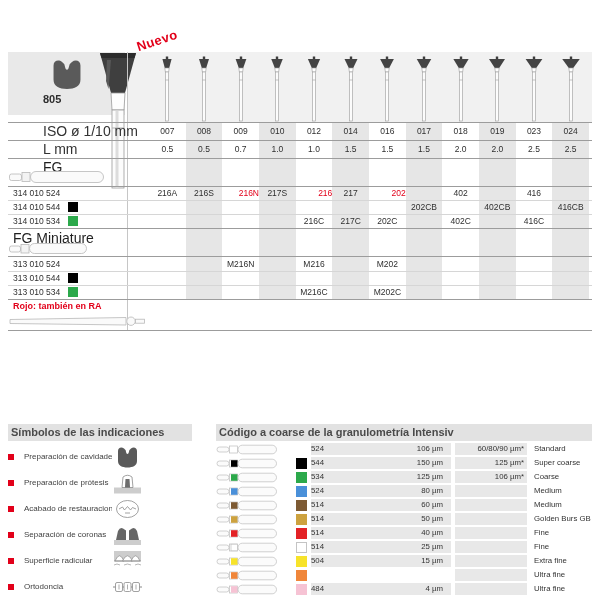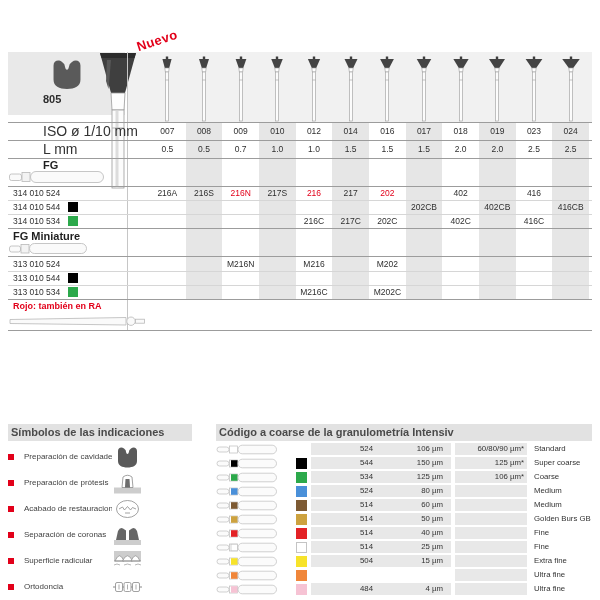--- a/index.html
+++ b/index.html
@@ -23,24 +23,24 @@
   .stripe{position:absolute;top:0;height:100%;background:#e6e6e6;}
   .hline{position:absolute;left:0;width:584px;height:1px;background:#d6d6d6;}
   .hline.md{background:#9c9c9c;}
   .trow{position:absolute;left:0;width:584px;}
   .iso-row,.l-row{height:18px;line-height:18px;}
   .code-row{height:14px;line-height:14px;}
   .rlabel{position:absolute;left:35px;font-size:14px;color:#333;}
   .cells{position:absolute;left:141px;top:0;width:440px;height:100%;
     display:grid;grid-template-columns:repeat(12,1fr);}
   .cell{text-align:center;font-size:8.5px;color:#2f2f2f;}
-  .cell.red{color:#e2001a;}
+  .cell.red{color:#e2001a;text-align:right;}
   .order-code{position:absolute;left:5px;font-size:8.5px;color:#2f2f2f;}
   .marker{position:absolute;left:60px;top:2px;width:10px;height:10px;}
-  .sec-label{position:absolute;font-size:11px;font-weight:bold;color:#1f1f1f;}
+  .sec-label{position:absolute;font-size:14px;font-weight:normal;color:#1f1f1f;}
   .rojo{position:absolute;left:5px;top:256px;font-size:9px;font-weight:bold;color:#e2001a;}
   .profile-icon{position:absolute;}
 
   
   .sym-panel{position:absolute;left:8px;top:424px;width:200px;height:204px;}
   .panel-title{background:#e2e2e2;font-size:11px;font-weight:bold;color:#4a4a4a;
     height:17px;line-height:17px;padding-left:3px;}
   .sym-title{position:absolute;left:0;top:0;width:181px;}
   .sym-row{position:absolute;left:0;width:200px;height:24px;}
   .bullet{position:absolute;left:0;top:9px;width:6px;height:6px;background:#e2001a;}
@@ -51,21 +51,21 @@
   
   .grit-panel{position:absolute;left:216px;top:424px;width:376px;height:176px;}
   .grit-title{position:absolute;left:0;top:0;width:373px;}
   .grit-row{position:absolute;left:0;width:376px;height:13px;}
   .grit-bur{position:absolute;left:0;top:1px;}
   .gsq{position:absolute;left:80px;top:1px;width:11px;height:11px;}
   .gblock{position:absolute;top:0;height:12px;background:#e8e8e8;
     font-size:7.8px;line-height:12px;color:#333;white-space:nowrap;}
   .gb1{left:95px;width:140px;}
   .gb2{left:239px;width:72px;text-align:right;padding-right:3px;box-sizing:border-box;}
-  .gcode{display:inline-block;width:62px;text-align:right;}
+  .gcode{display:inline-block;width:62px;text-align:left;}
   .gsize{display:inline-block;width:70px;text-align:right;}
   .gname{position:absolute;left:318px;font-size:7.8px;line-height:12px;color:#333;white-space:nowrap;}
 </style>
 </head>
 <body>
 
 <div class="page">
 
   <section class="burs">
 

